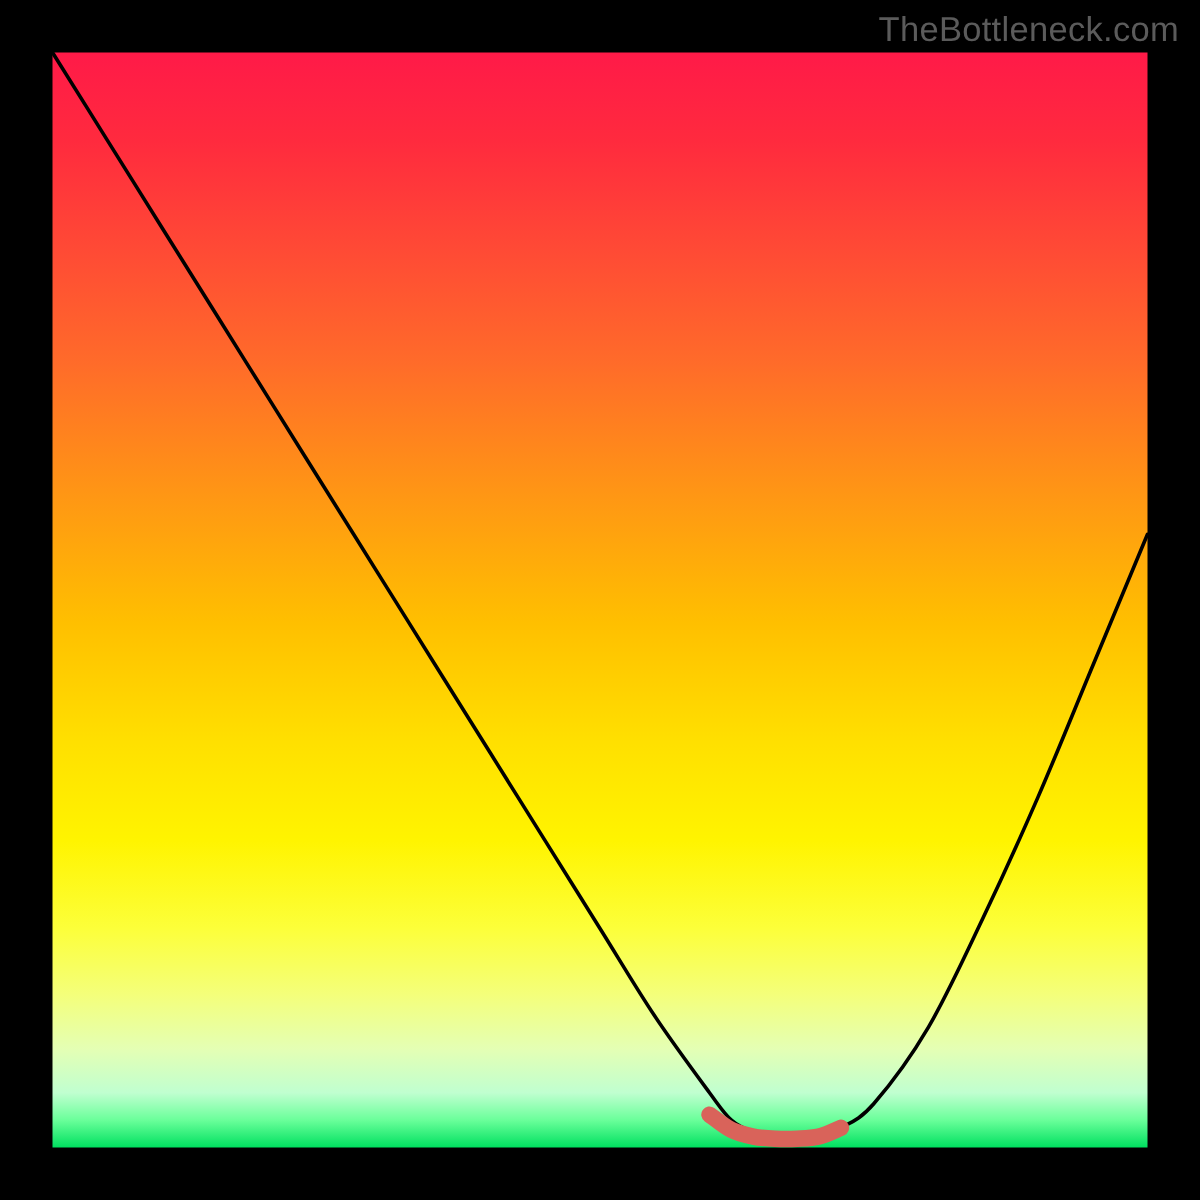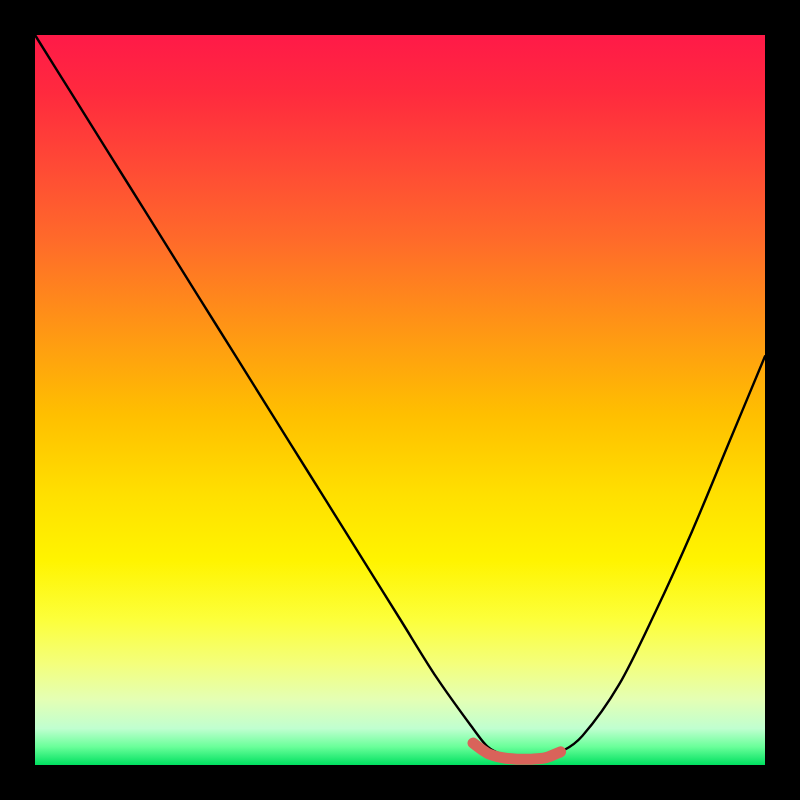--- a/index.html
+++ b/index.html
@@ -54,19 +54,20 @@
     top: 0;
     width: 730px;
     height: 730px;
     overflow: visible;
   }
 </style>
 </head>
 <body>
 
 <div class="container">
+  <div class="watermark">TheBottleneck.com</div>
   <div class="plot-area">
     <svg class="curve" viewBox="0 0 730 730" preserveAspectRatio="none">
       <path id="curve-path" fill="none" stroke="#000000" stroke-width="2.4" stroke-linecap="round" d="M 0 0 C 6.08 9.73, 24.33 38.93, 36.50 58.40 C 48.67 77.87, 60.83 97.33, 73.00 116.80 C 85.17 136.27, 97.33 155.73, 109.50 175.20 C 121.67 194.67, 133.83 214.13, 146.00 233.60 C 158.17 253.07, 170.33 272.53, 182.50 292.00 C 194.67 311.47, 206.83 330.93, 219.00 350.40 C 231.17 369.87, 243.33 389.33, 255.50 408.80 C 267.67 428.27, 279.83 447.73, 292.00 467.20 C 304.17 486.67, 316.33 506.13, 328.50 525.60 C 340.67 545.07, 352.83 564.53, 365.00 584.00 C 377.17 603.47, 389.33 624.15, 401.50 642.40 C 413.67 660.65, 429.48 681.94, 438.00 693.50 C 446.52 705.06, 447.73 707.37, 452.60 711.75 C 457.47 716.13, 462.33 717.95, 467.20 719.78 C 472.07 721.61, 476.93 722.21, 481.80 722.70 C 486.67 723.19, 491.53 722.94, 496.40 722.70 C 501.27 722.46, 506.13 722.21, 511.00 721.24 C 515.87 720.27, 519.52 720.27, 525.60 716.86 C 531.68 713.45, 537.77 711.99, 547.50 700.80 C 557.23 689.61, 571.83 670.38, 584.00 649.70 C 596.17 629.02, 608.33 602.25, 620.50 576.70 C 632.67 551.15, 644.83 524.38, 657.00 496.40 C 669.17 468.42, 681.33 438.00, 693.50 408.80 C 705.67 379.60, 723.92 335.80, 730.00 321.20"></path>
       <path id="marker-path" fill="none" stroke="#d9635a" stroke-width="11" stroke-linecap="round" stroke-linejoin="round" d="M 438 708.1 C 440.43 709.80, 447.73 715.89, 452.60 718.32 C 457.47 720.75, 462.33 721.73, 467.20 722.70 C 472.07 723.67, 476.93 723.92, 481.80 724.16 C 486.67 724.40, 491.53 724.40, 496.40 724.16 C 501.27 723.92, 506.13 723.92, 511.00 722.70 C 515.87 721.48, 523.17 717.83, 525.60 716.86"></path>
     </svg>
   </div>
 </div>
 
 </body></html>

